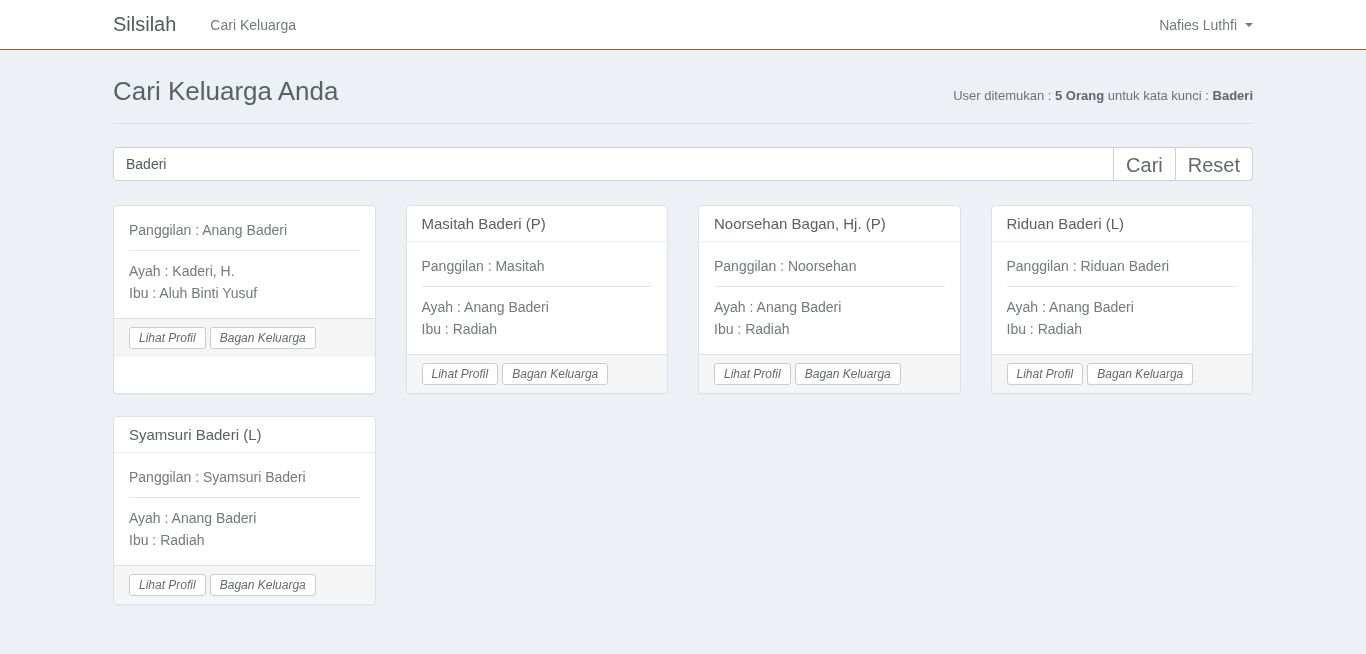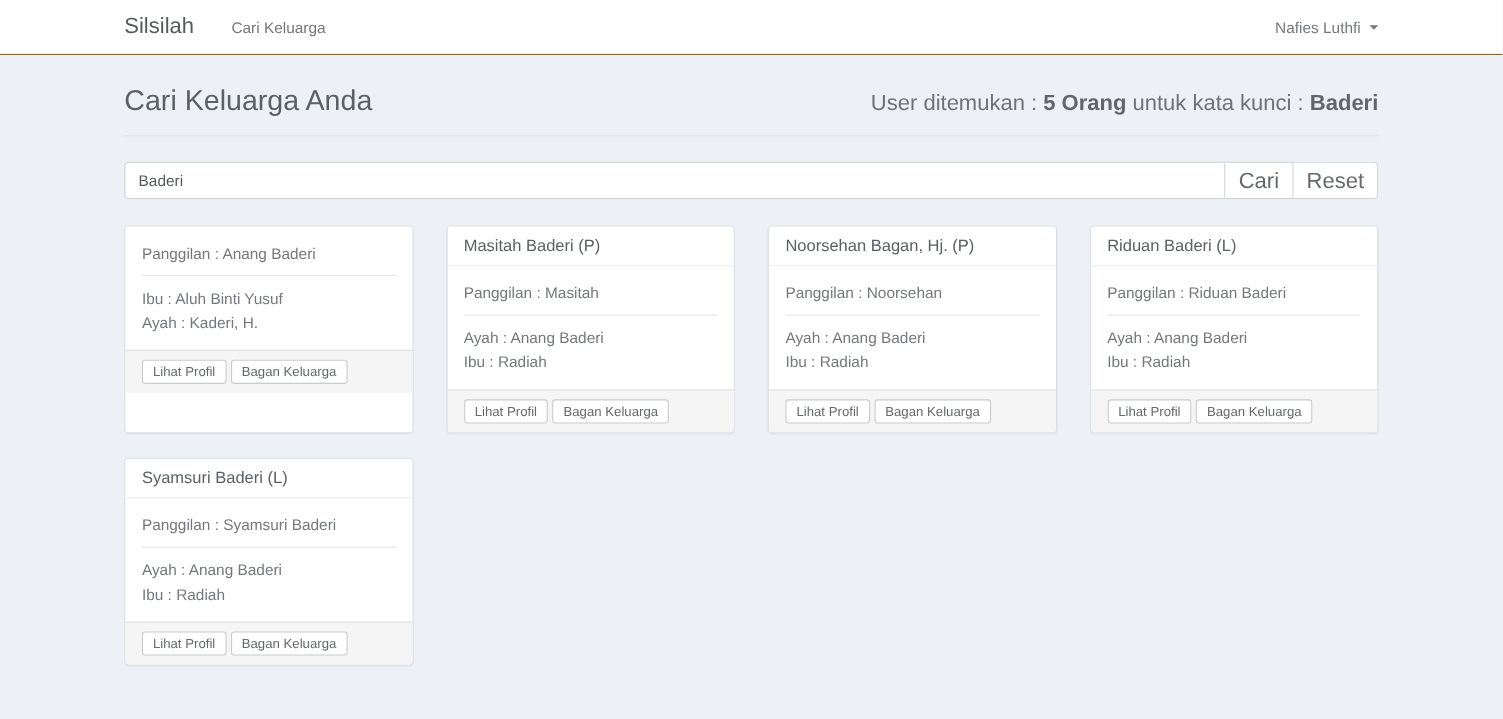--- a/index.html
+++ b/index.html
@@ -62,21 +62,21 @@
     align-items: baseline;
     justify-content: space-between;
     padding: 26px 0 16px 0;
     border-bottom: 1px solid #dee3e8;
   }
   .page-title {
     font-size: 26px;
     font-weight: 400;
     color: #5b6064;
   }
-  .result-summary { font-size: 20px; color: #6e7276; }
+  .result-summary { font-size: 13px; color: #6e7276; }
   .result-summary b { color: #62666a; }
 
   
   .search-row { margin-top: 23px; }
   .input-group {
     display: flex;
     width: 100%;
     height: 34px;
   }
   .search-input {
@@ -151,20 +151,21 @@
     gap: 4px;
   }
   .btn-xs {
     font-size: 12px;
     padding: 3px 9px;
     border-radius: 3px;
     background: #fff;
     border: 1px solid #c8cccf;
     color: #66696c;
     cursor: pointer;
+    font-style: italic;
   }
 </style>
 </head>
 <body>
 
 <nav class="navbar">
   <div class="container">
     <a class="brand">Silsilah</a>
     <a class="nav-link">Cari Keluarga</a>
     <div class="navbar-right">
@@ -190,22 +191,22 @@
       <button class="btn btn-reset">Reset</button>
     </div>
   </div>
 
   <div class="cards-grid">
 
     <div class="panel">
       <div class="panel-body">
         <div class="line">Panggilan : Anang Baderi</div>
         <hr>
+        <div class="line">Ayah : Kaderi, H.</div>
         <div class="line">Ibu : Aluh Binti Yusuf</div>
-        <div class="line">Ayah : Kaderi, H.</div>
       </div>
       <div class="panel-footer">
         <button class="btn-xs">Lihat Profil</button>
         <button class="btn-xs">Bagan Keluarga</button>
       </div>
     </div>
 
     <div class="panel">
       <div class="panel-heading">Masitah Baderi (P)</div>
       <div class="panel-body">

